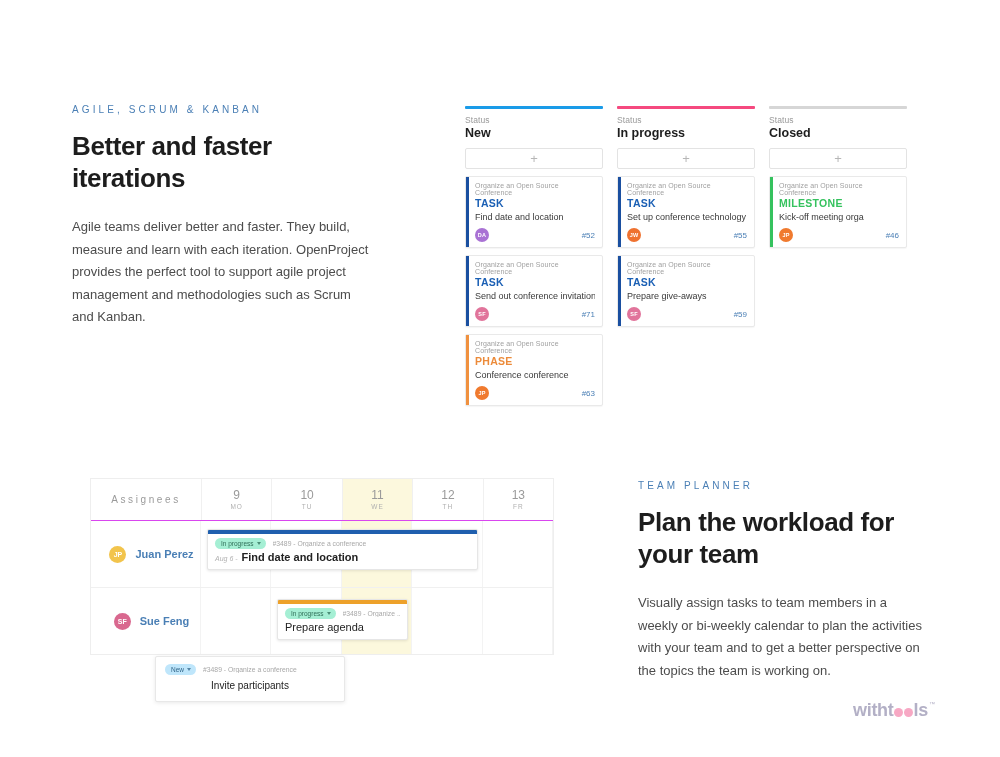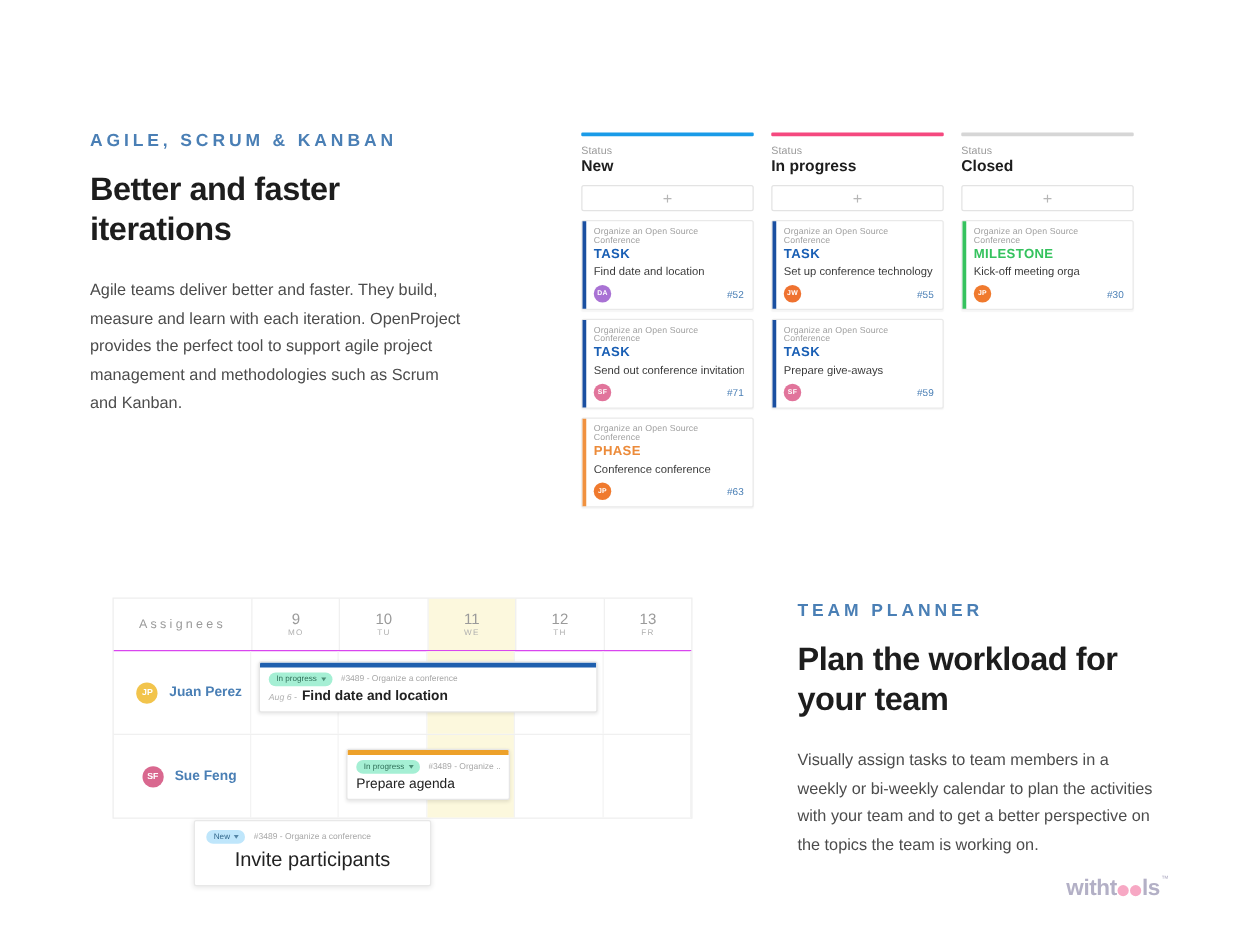--- a/index.html
+++ b/index.html
@@ -11,22 +11,22 @@
     width: 1000px;
     height: 757px;
     position: relative;
     font-family: "Liberation Sans", sans-serif;
     color: #2b2b2b;
     overflow: hidden;
   }
 
   
   .eyebrow {
-    font-size: 14px;
-    font-weight: bold;
+    font-size: 10px;
+    font-weight: normal;
     letter-spacing: 3.1px;
     color: #4a7fb5;
     text-transform: uppercase;
     margin: 0 0 16px 0;
   }
   .headline {
     font-size: 26px;
     line-height: 1.22;
     font-weight: bold;
     color: #1d1d1d;
@@ -288,21 +288,21 @@
     border: 1px solid #e8e8e8;
     border-radius: 2px;
     box-shadow: 0 1px 4px rgba(0,0,0,0.09);
     padding: 7px 9px 10px 9px;
     box-sizing: border-box;
   }
   #floating-card .event-meta { margin-bottom: 5px; }
   #floating-card .event-title {
     display: block;
     text-align: center;
-    font-size: 16px;
+    font-size: 10px;
   }
 
   
   #planner-text {
     position: absolute;
     left: 638px;
     top: 480px;
     width: 292px;
   }
 
@@ -415,21 +415,21 @@
       <div class="kb-status-label">Status</div>
       <div class="kb-status-name">Closed</div>
       <div class="kb-add">+</div>
       <div class="kb-card">
         <div class="edge" style="background: rgb(53, 194, 94);"></div>
         <div class="kb-project">Organize an Open Source Conference</div>
         <div class="kb-type" style="color: rgb(53, 194, 94);">MILESTONE</div>
         <div class="kb-subject">Kick-off meeting orga</div>
         <div class="kb-foot">
           <div class="avatar" style="background: rgb(240, 122, 46);">JP</div>
-          <div class="kb-id">#30</div>
+          <div class="kb-id">#46</div>
         </div>
       </div>
     </div>
   </div>
 
 <div id="planner">
     <div class="cal-head">
       <div class="cell assignees-col">Assignees</div>
       <div class="cell day-col">
         <div class="day-num">9</div>

